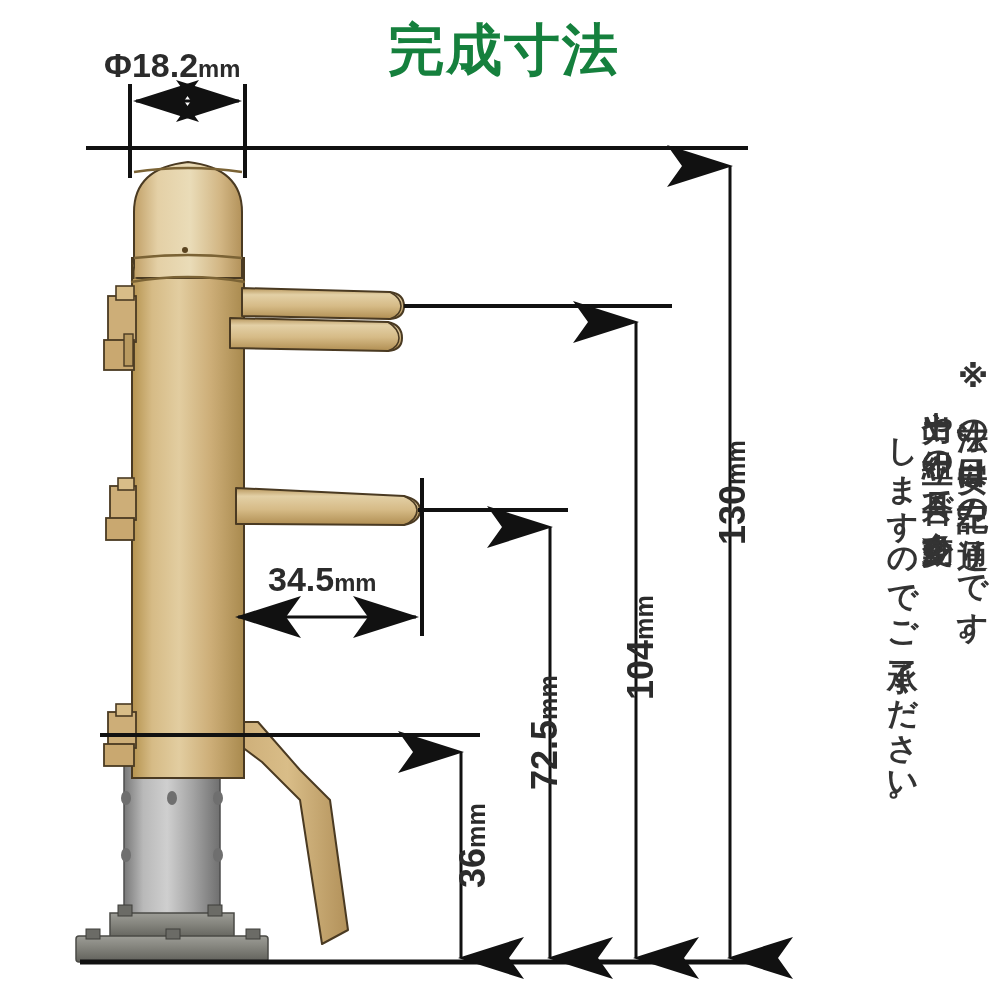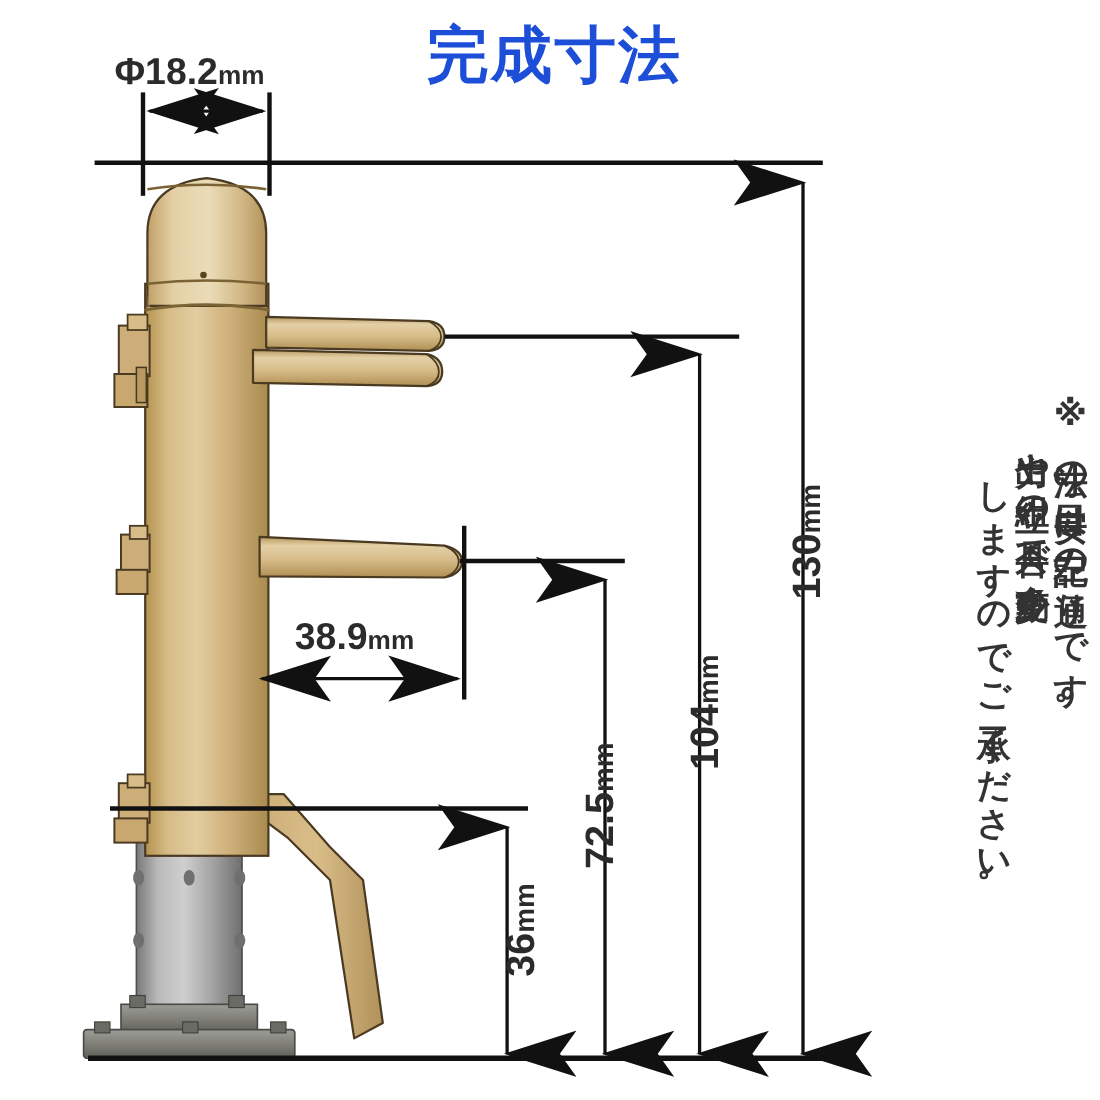--- a/index.html
+++ b/index.html
@@ -32,21 +32,21 @@
     white-space: nowrap;
     line-height: 1;
   }
 
   #title {
     left: 388px;
     top: 22px;
     font-size: 56px;
     font-weight: 700;
     letter-spacing: 2px;
-    color: #1d4ed8;
+    color: #15803d;
   }
 
   .dim-label {
     font-weight: 700;
     color: #2b2b2b;
   }
   .dim-label .unit {
     font-size: 0.70em;
     font-weight: 700;
     letter-spacing: 0px;
@@ -260,21 +260,21 @@
     </g>
   </svg>
 
   <div class="txt" id="title">完成寸法</div>
 
   <div class="txt dim-label" id="lbl-diameter">
     <span>Φ18.2</span><span class="unit">mm</span>
   </div>
 
   <div class="txt dim-label" id="lbl-28">
-    <span>38.9</span><span class="unit">mm</span>
+    <span>34.5</span><span class="unit">mm</span>
   </div>
 
   <div class="vdim" id="lbl-36">
     <span>36</span><span class="unit">mm</span>
   </div>
 
   <div class="vdim" id="lbl-725">
     <span>72.5</span><span class="unit">mm</span>
   </div>
 

